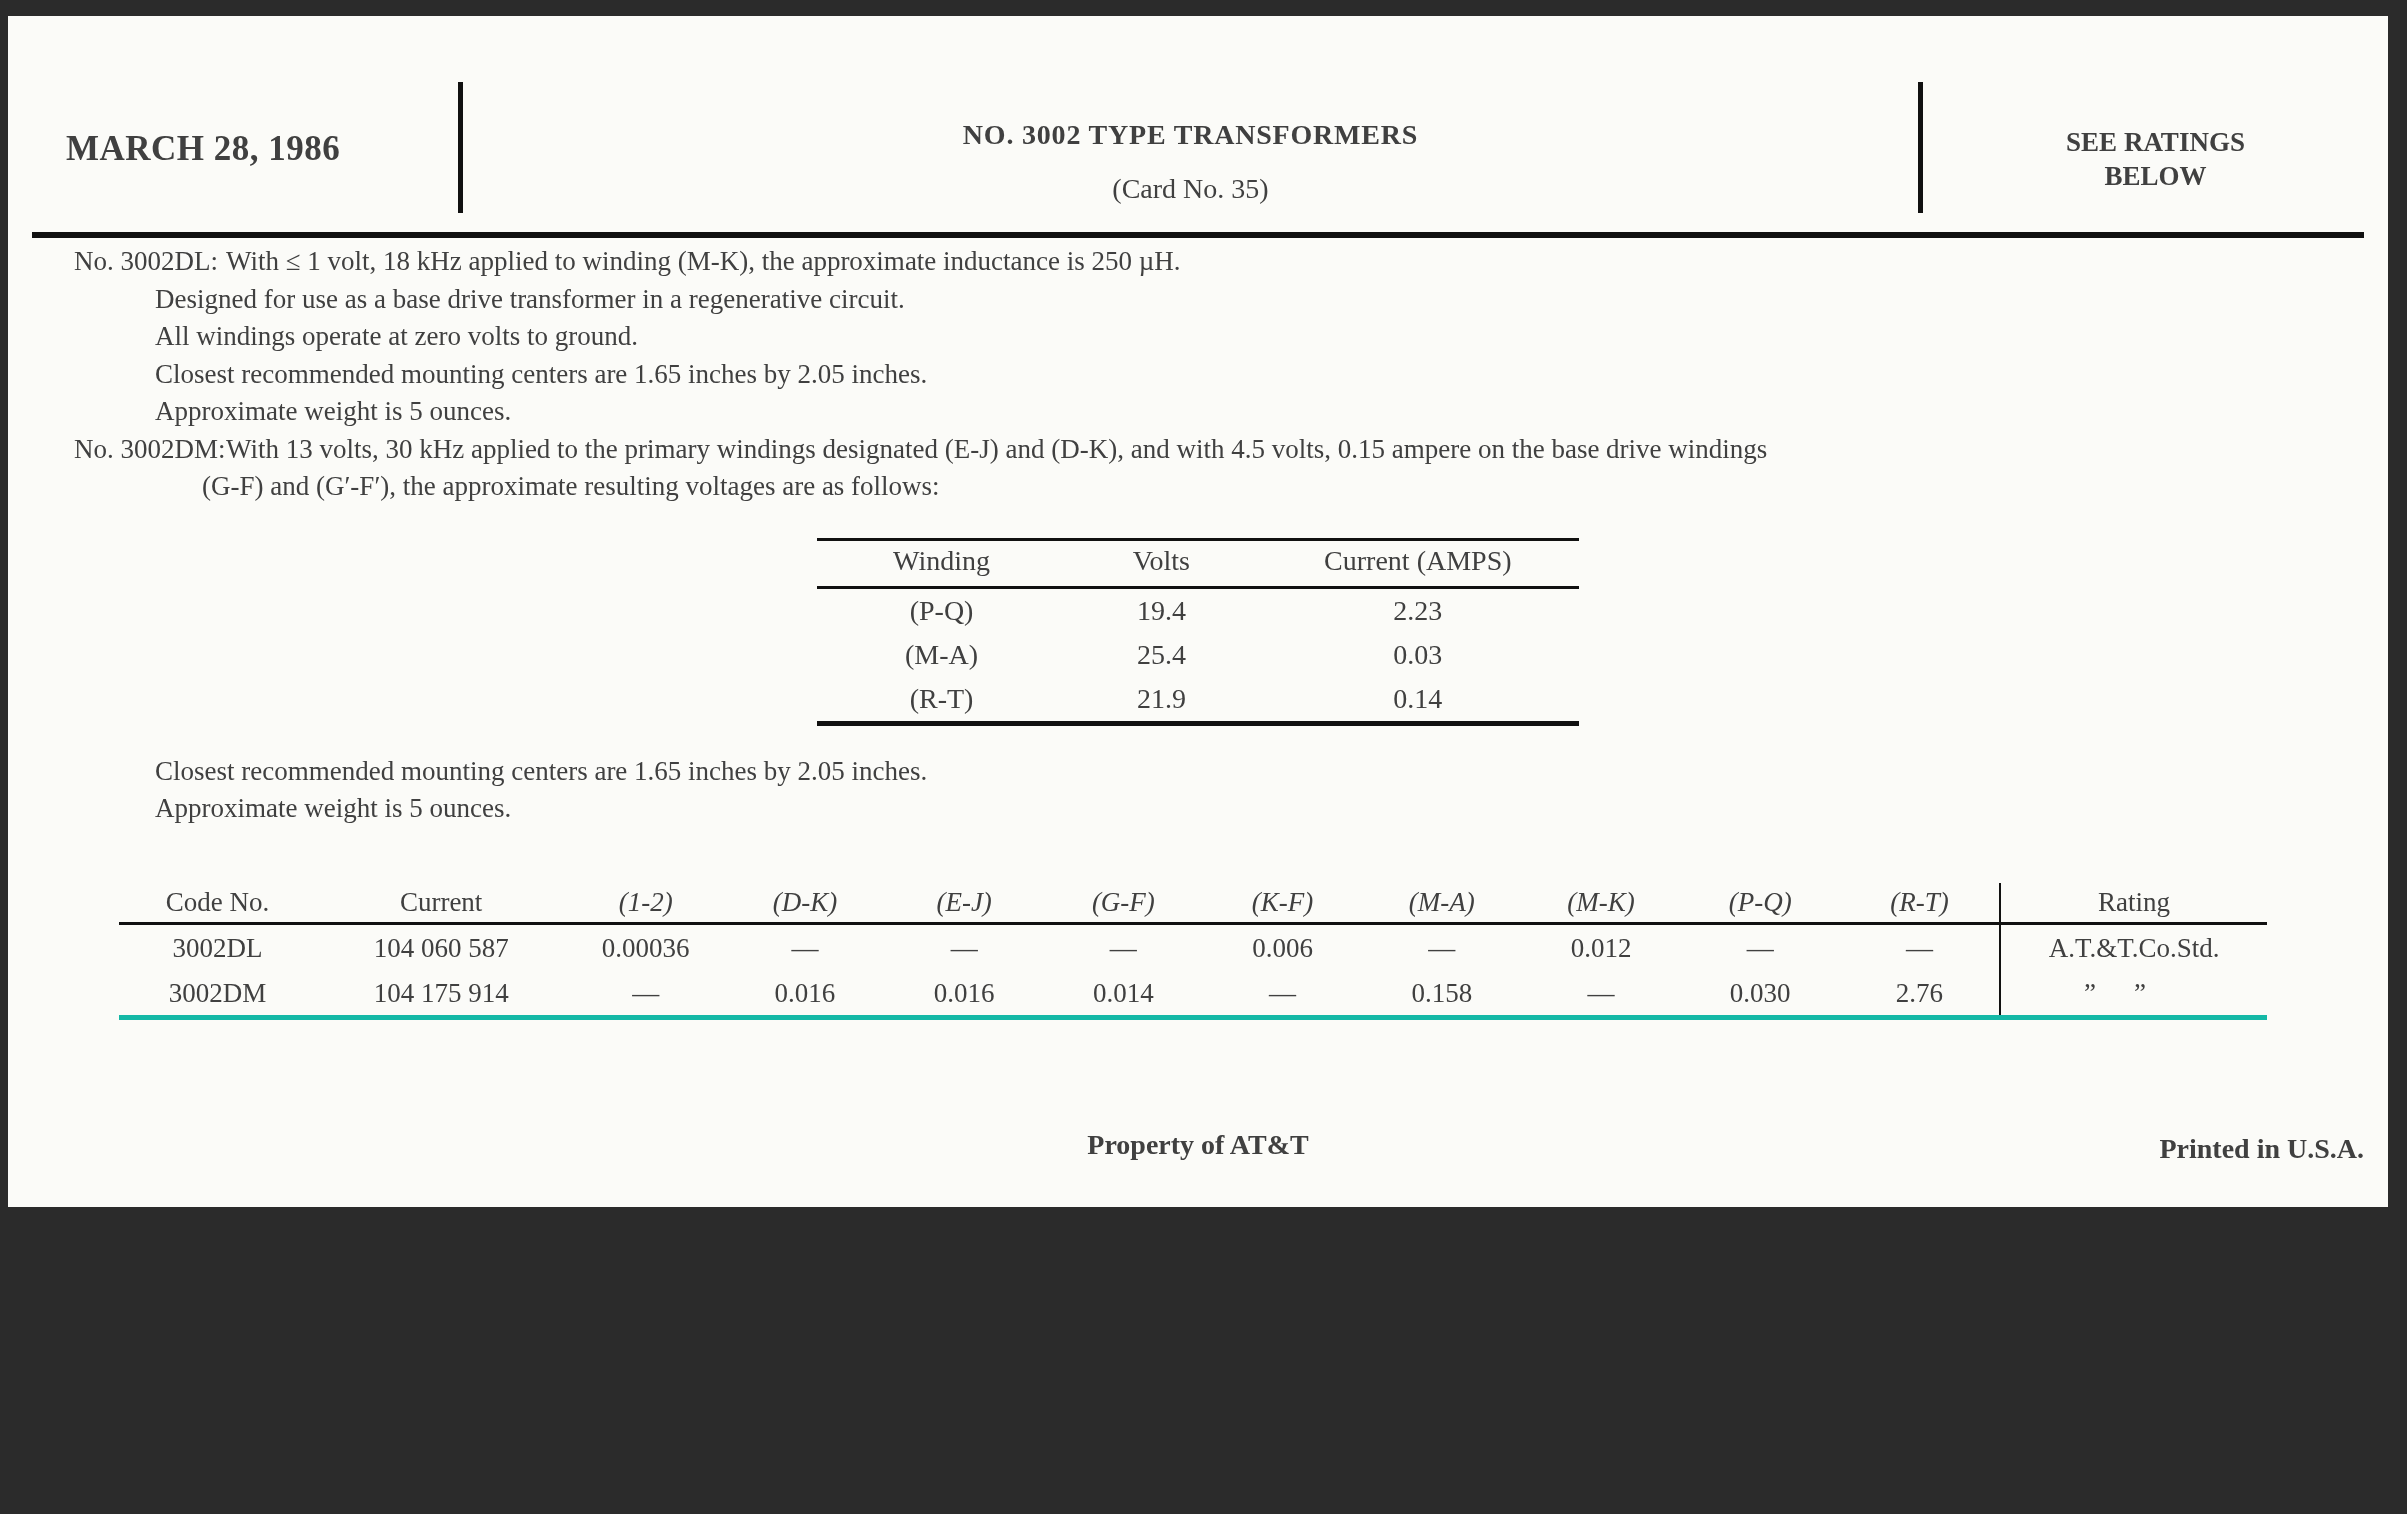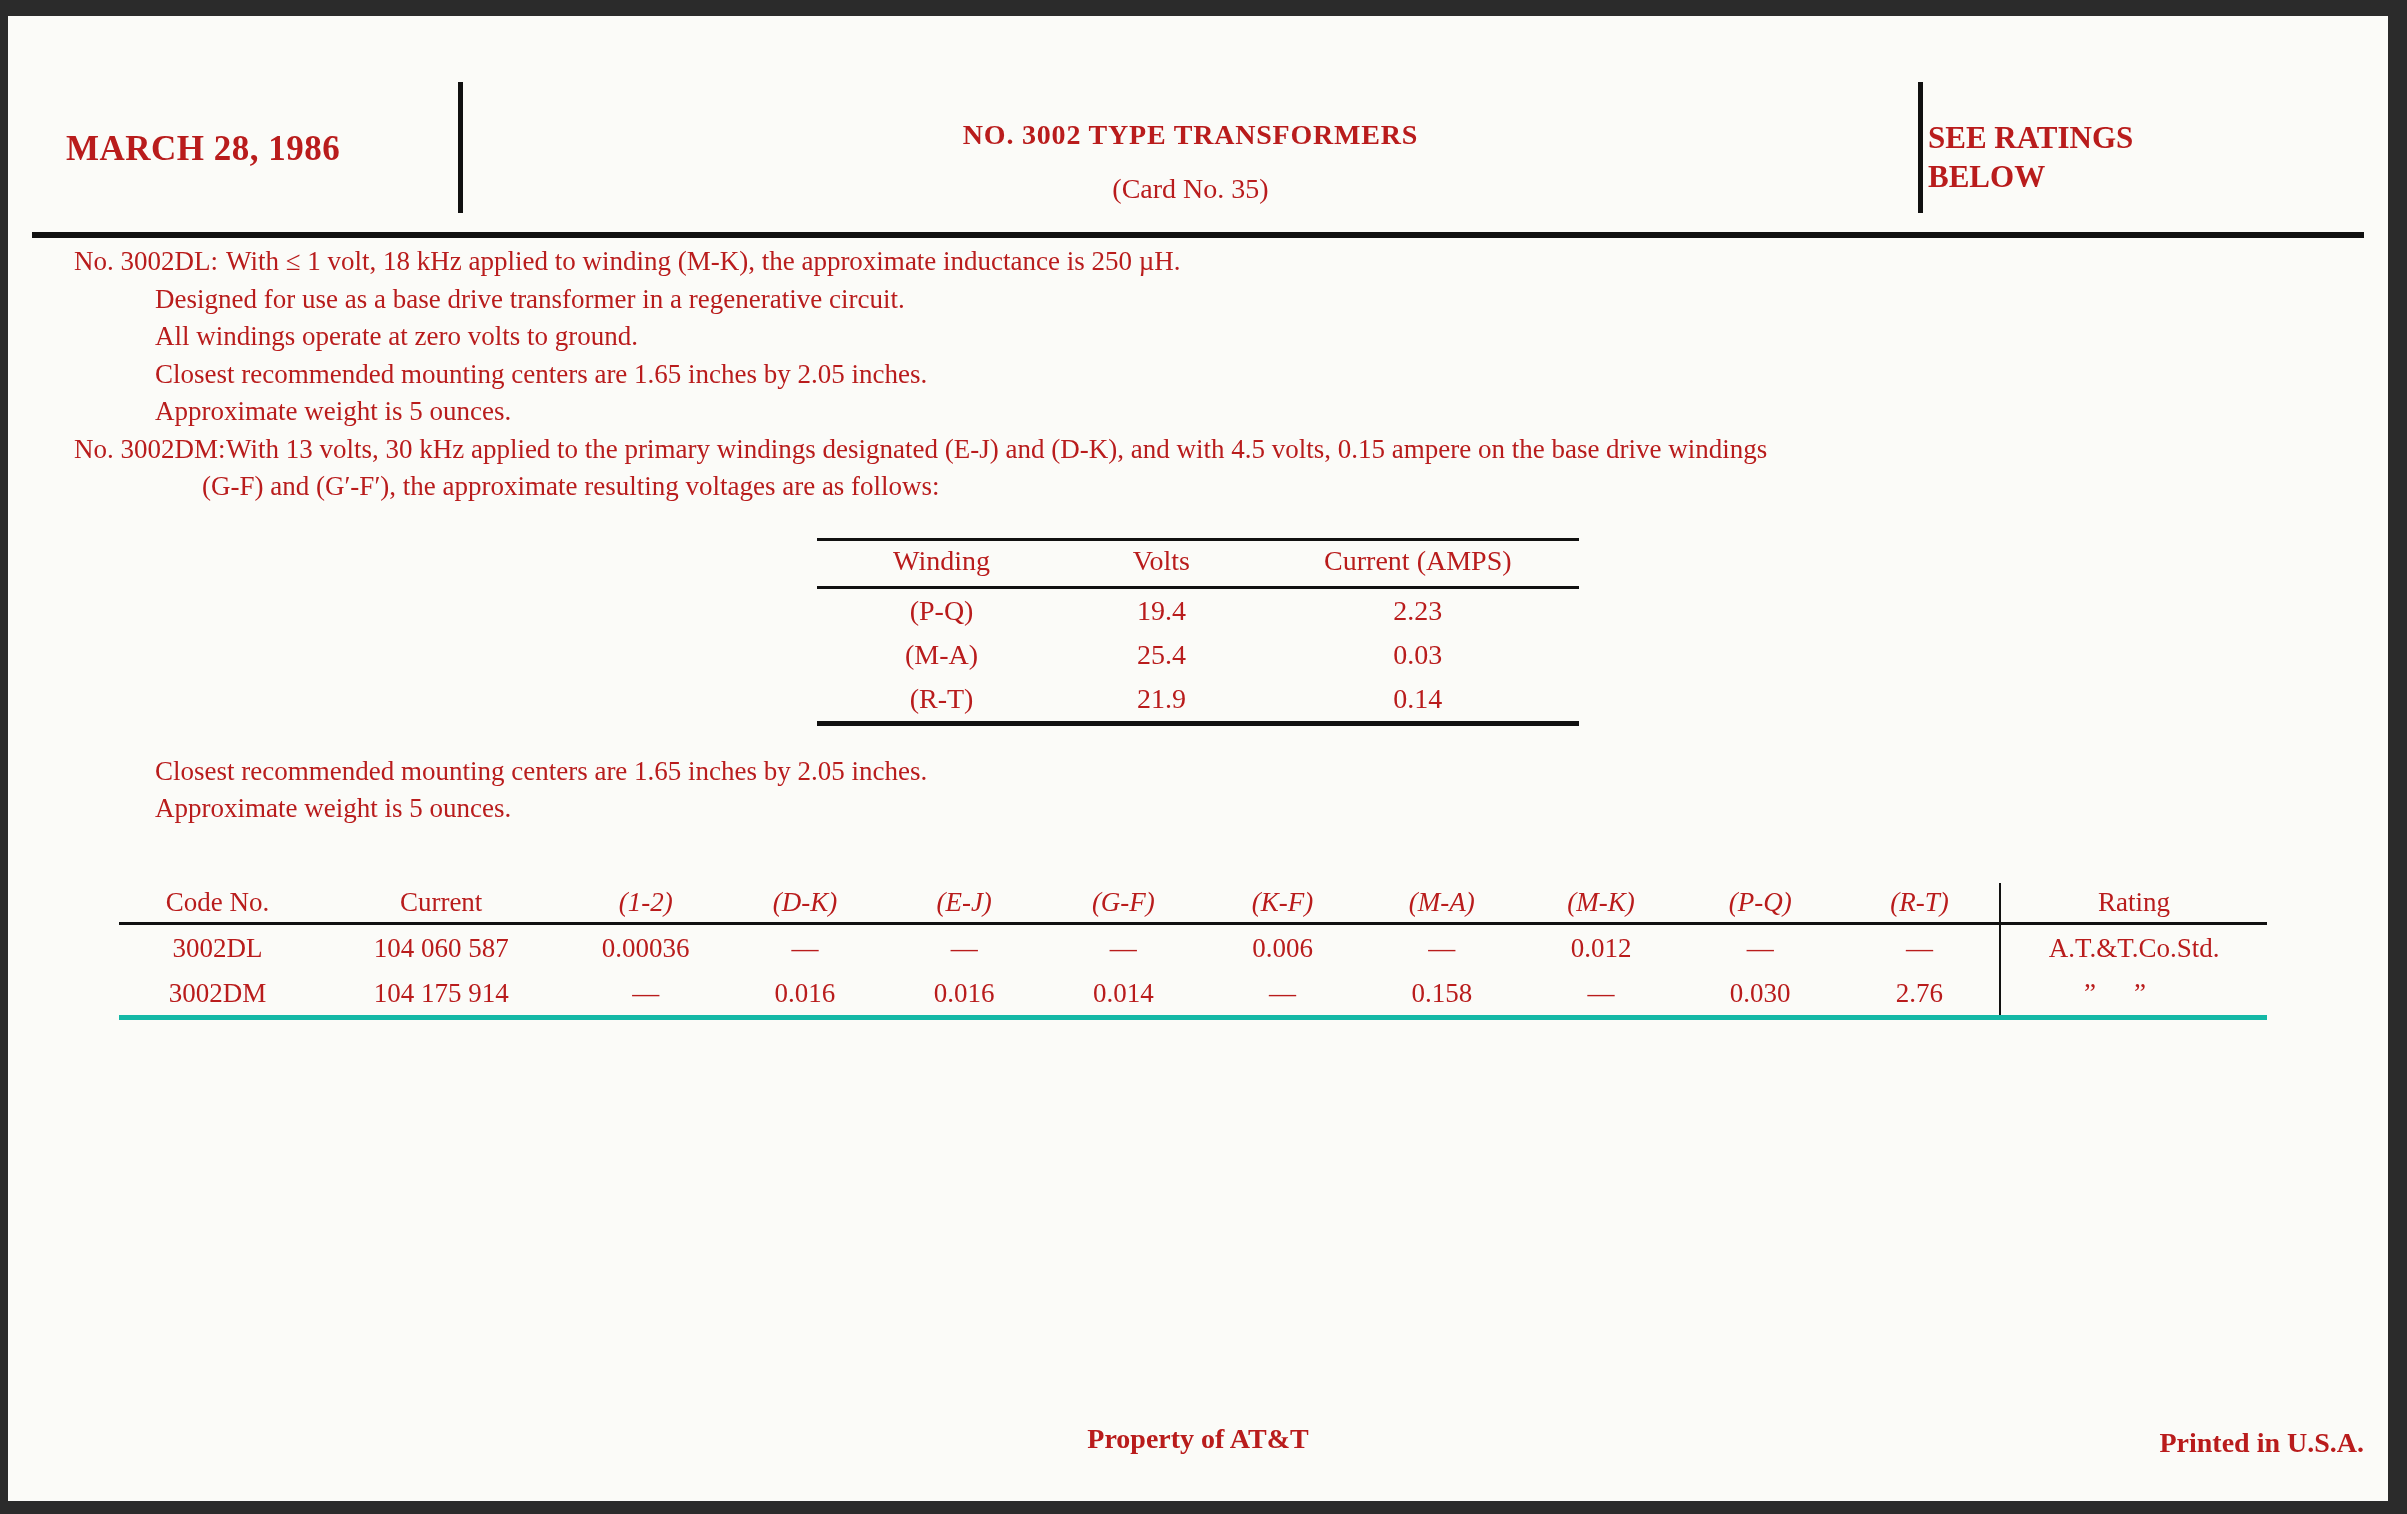--- a/index.html
+++ b/index.html
@@ -13,23 +13,23 @@
     height: 1515px;
     background: #2b2b2b;
     overflow: hidden;
     font-family: "Liberation Serif", serif;
   }
   .sheet {
     position: absolute;
     left: 8px;
     top: 16px;
     width: 2380px;
-    height: 1485px;
+    height: 1191px;
     background: #fbfbf8;
-    color: #b91c1c;
+    color: #404040;
   }
   .inner {
     position: absolute;
     left: 24px;
     top: 18px;
     right: 24px;
     bottom: 10px;
   }
 
   
@@ -76,25 +76,25 @@
     position: absolute;
     left: 436px;
     top: 139px;
     width: 1445px;
     text-align: center;
     font-size: 28px;
   }
   .hdr-right {
     position: absolute;
     left: 1896px;
-    top: 85px;
+    top: 92px;
     width: 455px;
-    text-align: left;
-    font-weight: bold;
-    font-size: 31px;
+    text-align: center;
+    font-weight: bold;
+    font-size: 27px;
     line-height: 1.25;
   }
   .hdr-bottom-rule {
     position: absolute;
     left: 0px;
     top: 198px;
     width: 2332px;
     height: 6px;
     background: #111;
   }

